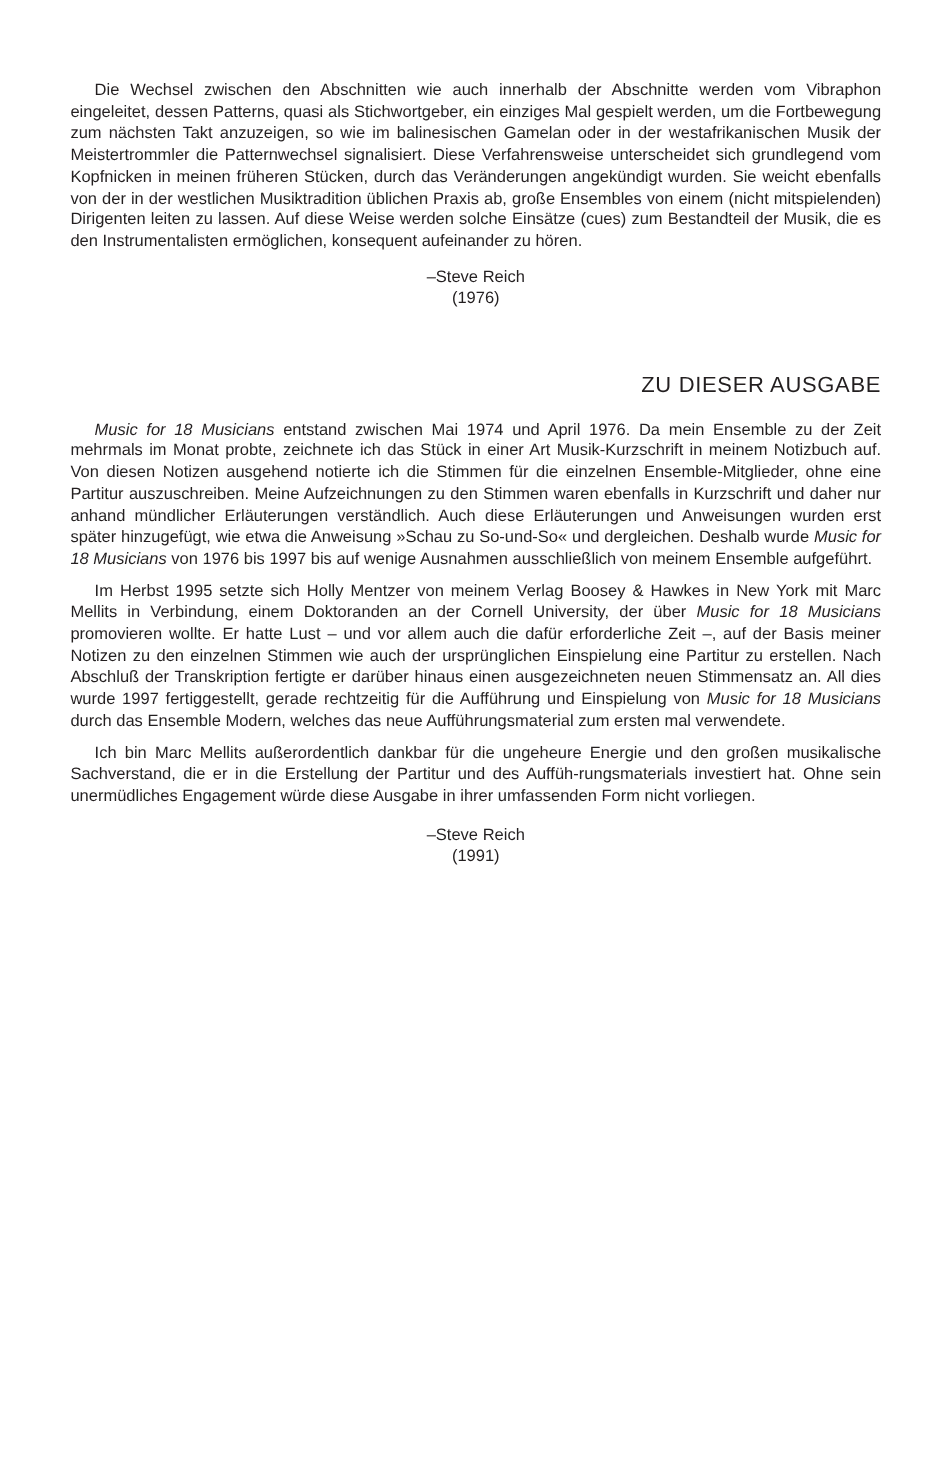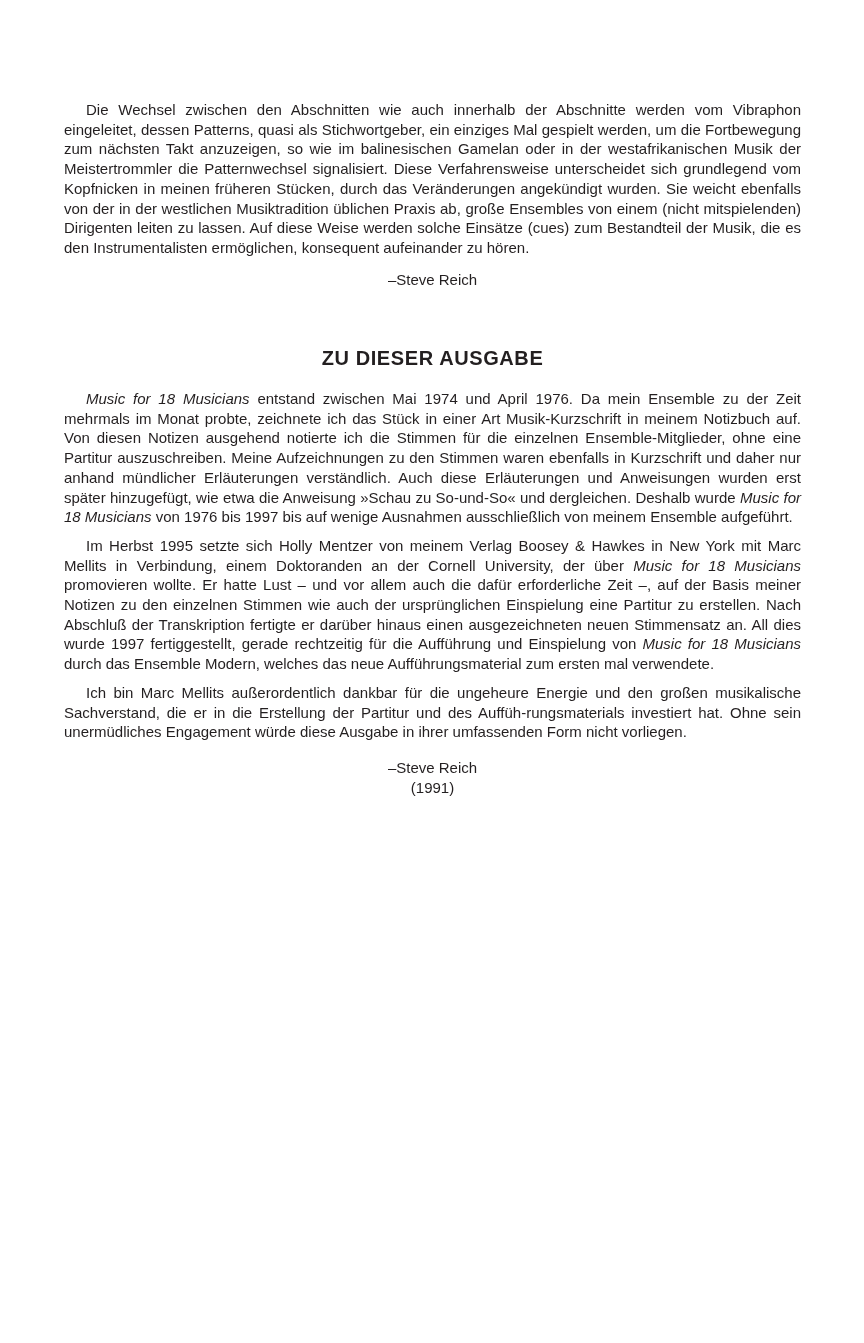--- a/index.html
+++ b/index.html
@@ -1,21 +1,21 @@
 <!DOCTYPE html>
 <html><head>
 <meta charset="utf-8">
 <style>
   html, body { margin: 0; padding: 0; background: #ffffff; }
   .page {
     position: relative;
     width: 864px;
     height: 1343px;
     box-sizing: border-box;
-    padding: 100px 63px 0 64px;
+    padding: 72px 63px 0 64px;
     background: #ffffff;
     font-family: "Liberation Sans", sans-serif;
     font-size: 15px;
     line-height: 19.7px;
     color: #231f20;
     overflow: hidden;
     border-radius: 18px;
   }
   .body-par {
     margin: 0 0 9px 0;
@@ -24,36 +24,37 @@
   }
   .body-par em { font-style: italic; }
   .signature {
     text-align: center;
     margin: 12px 0 0 0;
     line-height: 19.7px;
   }
   .sig-1999 { margin-top: 16px; }
   .heading {
     font-size: 20px;
-    font-weight: 700;
-    text-align: center;
+    font-weight: 400;
+    text-align: right;
     letter-spacing: 0.6px;
     margin: 60px 0 20px 0;
     color: #231f20;
   }
 </style>
 </head>
 <body>
 
 <div class="page">
 
   <p class="body-par"><span>Die Wechsel zwischen den Abschnitten wie auch innerhalb der Abschnitte werden vom Vibraphon eingeleitet, dessen Patterns, quasi als Stichwortgeber, ein einziges Mal gespielt werden, um die Fortbewegung zum nächsten Takt anzuzeigen, so wie im balinesischen Gamelan oder in der westafrikanischen Musik der Meistertrommler die Patternwechsel signalisiert. Diese Verfahrensweise unterscheidet sich grundlegend vom Kopfnicken in meinen früheren Stücken, durch das Veränderungen angekündigt wurden. Sie weicht ebenfalls von der in der westlichen Musiktradition üblichen Praxis ab, große Ensembles von einem (nicht mitspielenden) Dirigenten leiten zu lassen. Auf diese Weise werden solche Einsätze (cues) zum Bestandteil der Musik, die es den Instrumentalisten ermöglichen, konsequent aufeinander zu hören.</span></p>
 
   <div class="signature">
     <div>–Steve Reich</div>
+    <div>(1976)</div>
   </div>
 
   <h1 class="heading">ZU DIESER AUSGABE</h1>
 
   <div id="section-paragraphs">
       <p class="body-par"><em>Music for 18 Musicians</em><span> entstand zwischen Mai 1974 und April 1976. Da mein Ensemble zu der Zeit mehrmals im Monat probte, zeichnete ich das Stück in einer Art Musik-Kurzschrift in meinem Notizbuch auf. Von diesen Notizen ausgehend notierte ich die Stimmen für die einzelnen Ensemble-Mitglieder, ohne eine Partitur auszuschreiben. Meine Aufzeichnungen zu den Stimmen waren ebenfalls in Kurzschrift und daher nur anhand mündlicher Erläuterungen verständlich. Auch diese Erläuterungen und Anweisungen wurden erst später hinzugefügt, wie etwa die Anweisung »Schau zu So-und-So« und dergleichen. Deshalb wurde </span><em>Music for 18 Musicians</em><span> von 1976 bis 1997 bis auf wenige Ausnahmen ausschließlich von meinem Ensemble aufgeführt.</span></p>
       <p class="body-par"><span>Im Herbst 1995 setzte sich Holly Mentzer von meinem Verlag Boosey &amp; Hawkes in New York mit Marc Mellits in Verbindung, einem Doktoranden an der Cornell University, der über </span><em>Music for 18 Musicians</em><span> promovieren wollte. Er hatte Lust – und vor allem auch die dafür erforderliche Zeit –, auf der Basis meiner Notizen zu den einzelnen Stimmen wie auch der ursprünglichen Einspielung eine Partitur zu erstellen. Nach Abschluß der Transkription fertigte er darüber hinaus einen ausgezeichneten neuen Stimmensatz an. All dies wurde 1997 fertiggestellt, gerade rechtzeitig für die Aufführung und Einspielung von </span><em>Music for 18 Musicians</em><span> durch das Ensemble Modern, welches das neue Aufführungsmaterial zum ersten mal verwendete.</span></p>
       <p class="body-par"><span>Ich bin Marc Mellits außerordentlich dankbar für die ungeheure Energie und den großen musikalische Sachverstand, die er in die Erstellung der Partitur und des Auffüh-rungsmaterials investiert hat. Ohne sein unermüdliches Engagement würde diese Ausgabe in ihrer umfassenden Form nicht vorliegen.</span></p>
     </div>
 

